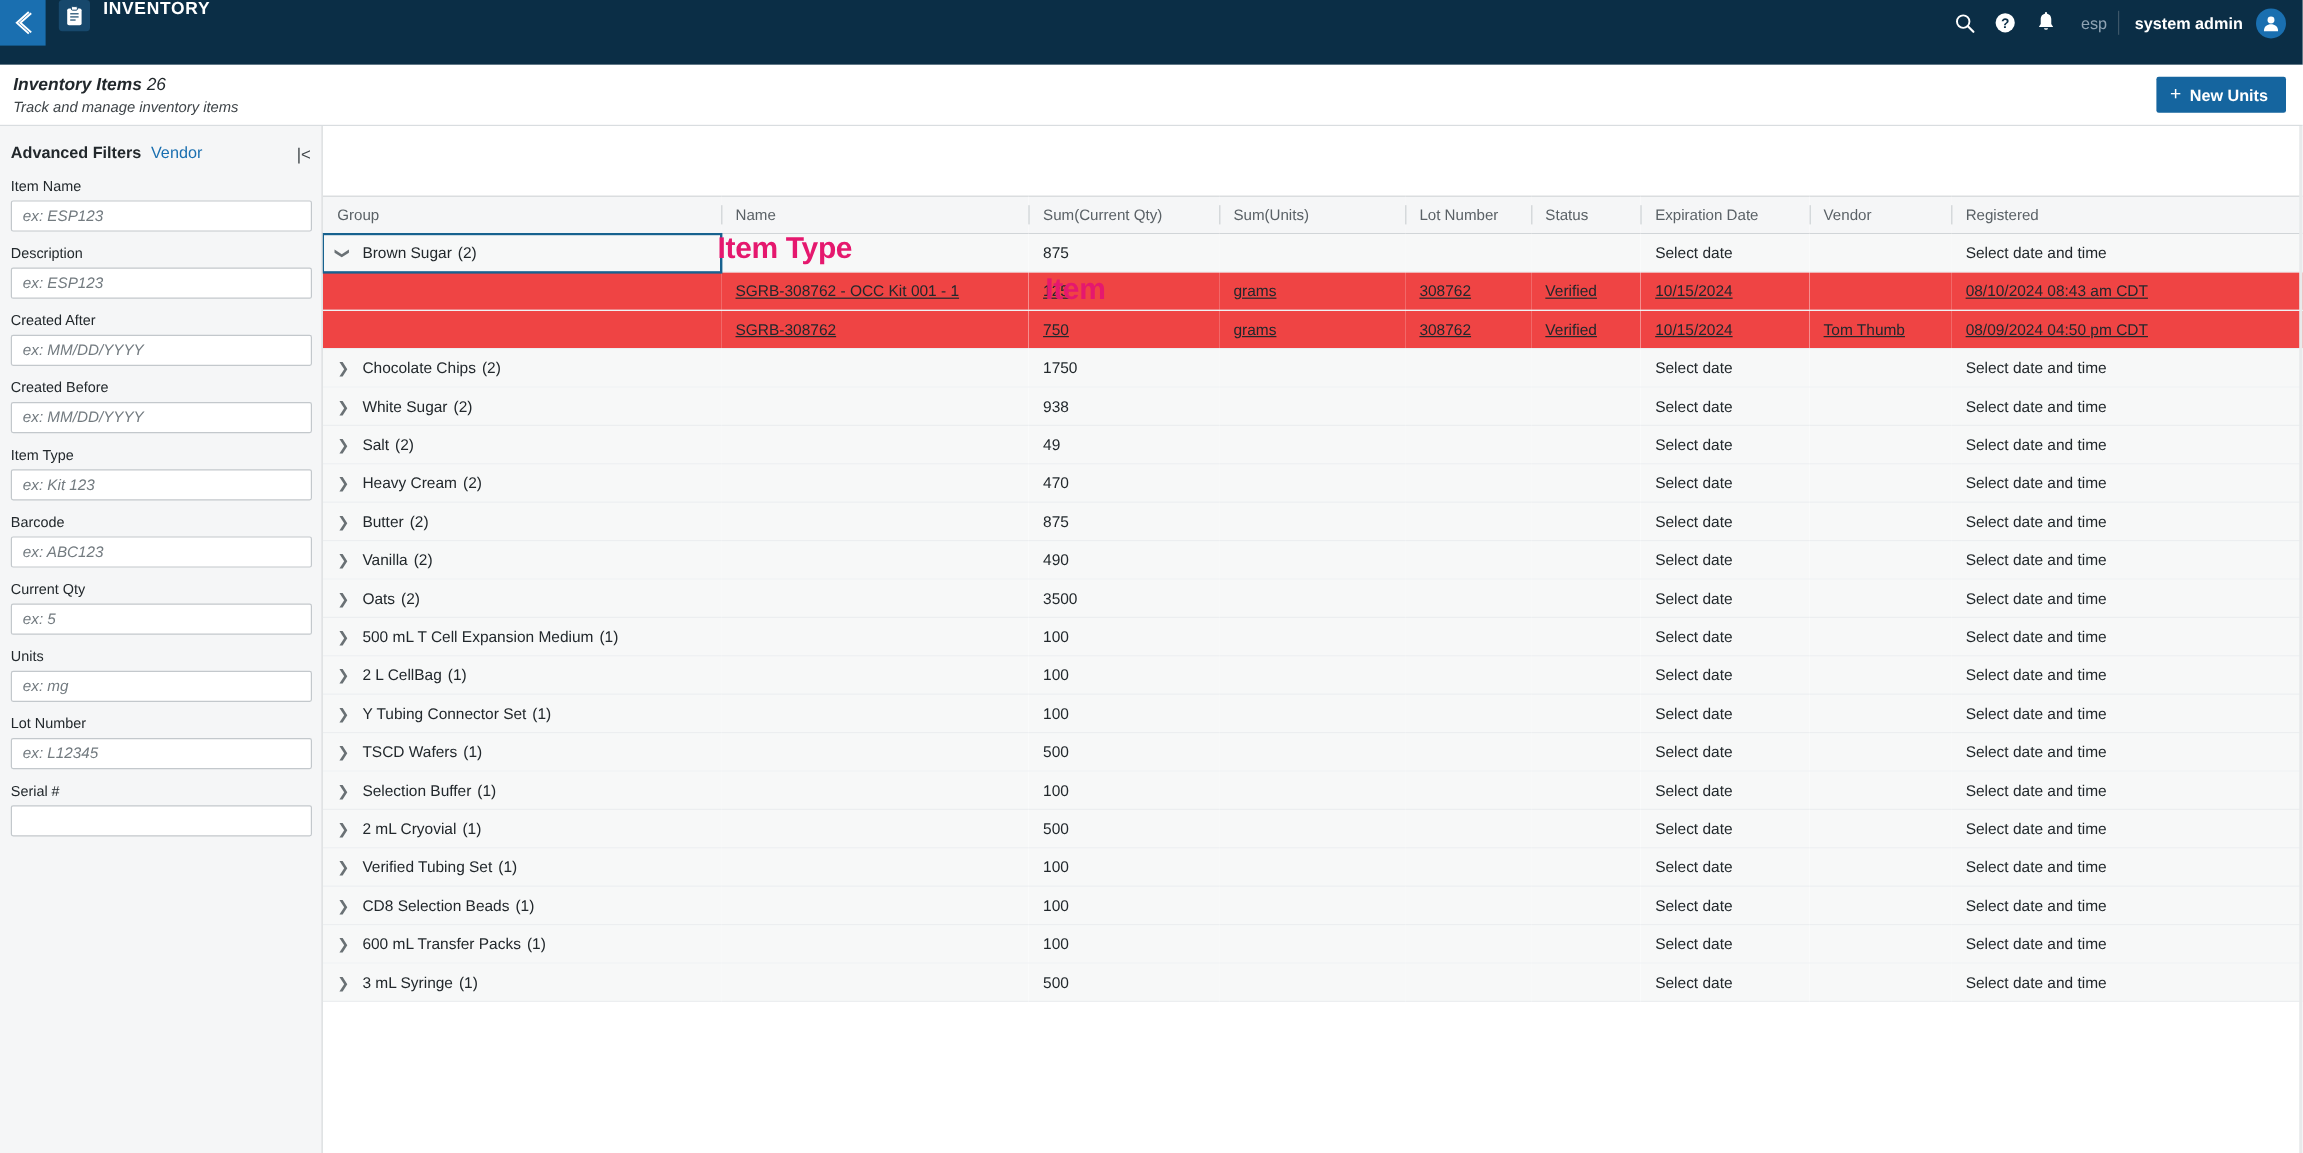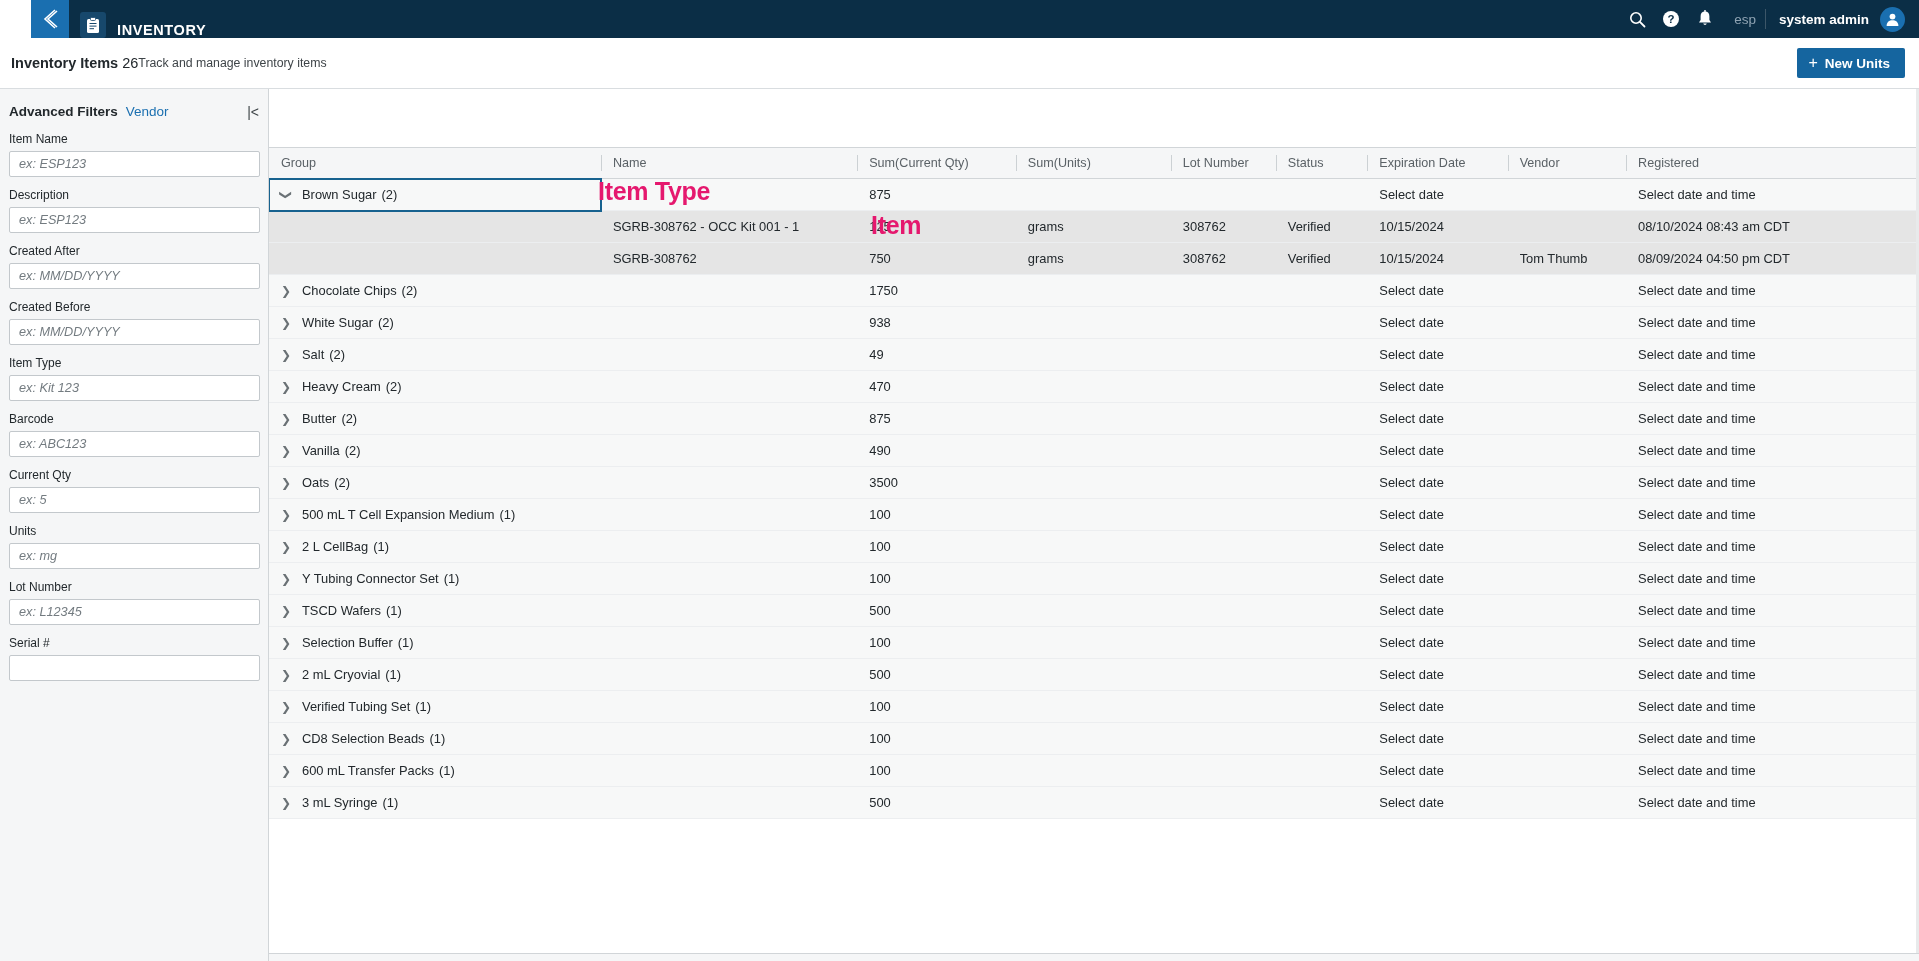--- a/index.html
+++ b/index.html
@@ -5,26 +5,25 @@
   * { box-sizing: border-box; margin: 0; padding: 0; }
   html, body {
     width: 1919px; height: 961px;
     font-family: "Liberation Sans", sans-serif;
     background: #ffffff;
     overflow: hidden;
   }
 
   
   .topbar {
-    height: 38px;
+    height: 54px;
     background: #0b2e46;
     display: flex;
-    align-items: flex-end;
+    align-items: flex-start;
     position: relative;
-    margin-left: 31px;
   }
   .back-tab {
     width: 38px; height: 38px;
     background: #1a6fb0;
     display: flex; align-items: center; justify-content: center;
     cursor: pointer;
   }
   .back-tab svg { display: block; }
   .app-icon {
     width: 26px; height: 26px;
@@ -78,21 +77,21 @@
   
   .pagehead {
     height: 51px;
     background: #ffffff;
     border-bottom: 1px solid #d9dde0;
     display: flex;
     align-items: center;
     padding: 0 14px 0 11px;
     position: relative;
   }
-  .pagehead-left { display: flex; justify-content: center; }
+  .pagehead-left { display: flex; flex-direction: column; justify-content: center; font-style: italic; }
   .ph-title {
     font-size: 14.5px; color: #22282c; font-weight: bold;
     line-height: 18px;
   }
   .ph-title .count { font-weight: normal; }
   .ph-sub {
     font-size: 12.3px; color: #3e4448; line-height: 16px; margin-top: 1px;
   }
   .newitem-btn {
     margin-left: auto;
@@ -200,21 +199,21 @@
     height: 32px;
     padding: 0 12px;
     font-size: 12.9px;
     color: #22282c;
     border-bottom: 1px solid #eceef0;
     white-space: nowrap;
     overflow: hidden;
     text-overflow: ellipsis;
   }
   tr.grouprow td { background: #f7f8f8; }
-  tr.childrow td { background: #e5e5e5; }
+  tr.childrow td { background: #ef4444; text-decoration: underline; }
   .groupcell-inner {
     display: flex; align-items: center; gap: 11px;
   }
   .chev {
     color: #6a7175; font-size: 12px; width: 10px; display: inline-block;
     cursor: pointer; line-height: 1;
   }
   .chev.open { transform: rotate(90deg); }
   .link { color: #1a6fb0; cursor: pointer; }
   .muted-date { color: #22282c; }

